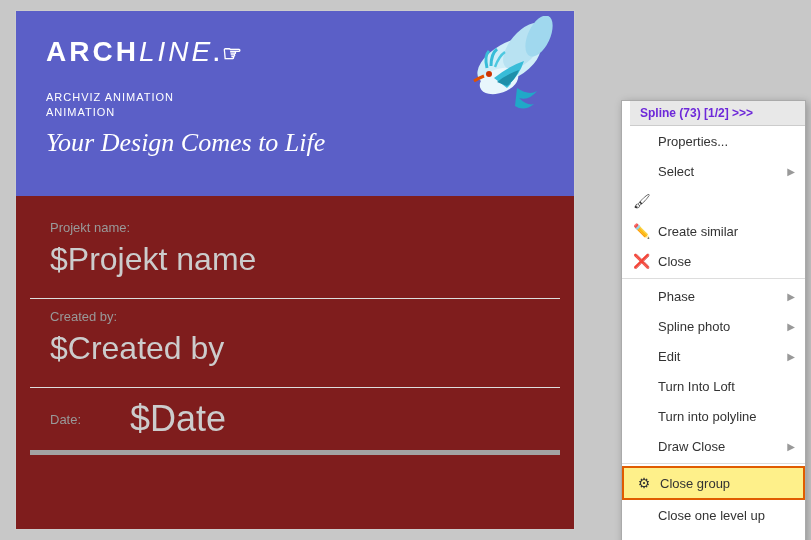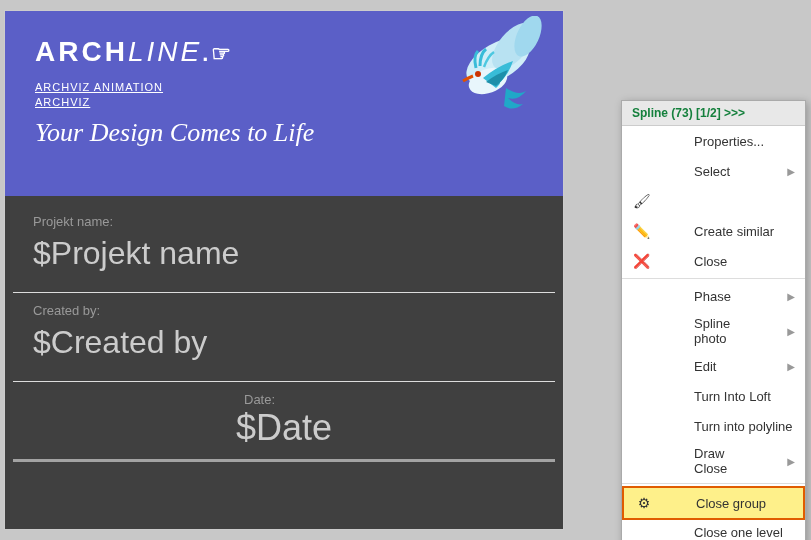--- a/index.html
+++ b/index.html
@@ -8,25 +8,25 @@
       height: 540px;
       overflow: hidden;
       font-family: Arial, sans-serif;
       background: #c8c8c8;
       position: relative;
     }
 
     
     .design-card {
       position: absolute;
-      left: 4px;
+      left: 15px;
       top: 10px;
       width: 560px;
       height: 520px;
-      background: #404040;
+      background: #7f1d1d;
       border: 1px solid #ccc;
     }
 
     .card-header {
       background: #5b5fc7;
       width: 100%;
       height: 185px;
       position: relative;
       overflow: hidden;
     }
@@ -46,35 +46,34 @@
     }
 
     .arch-logo .logo-text .logo-icon {
       font-size: 22px;
     }
 
     .arch-logo .sub-text {
       font-size: 11px;
       color: white;
       letter-spacing: 1px;
-      margin-top: 12px;
+      margin-top: 22px;
       line-height: 1.4;
-      text-decoration: underline;
     }
 
     .arch-logo .tagline {
       font-size: 26px;
       color: white;
       font-style: italic;
       margin-top: 7px;
       font-family: Georgia, serif;
     }
 
     .card-body {
-      padding: 8px;
+      padding: 14px;
     }
 
     .field-row {
       border-bottom: 1px solid #ddd;
       padding: 10px 20px 20px 20px;
     }
 
     .field-label {
       font-size: 13px;
       color: #999;
@@ -82,70 +81,69 @@
     }
 
     .field-value {
       font-size: 32px;
       color: #ccc;
       text-align: left;
       display: block;
     }
 
     .field-row-inline {
-      border-bottom: 3px solid #a3a3a3;
+      border-bottom: 5px solid #a3a3a3;
       padding: 10px 20px 10px 20px;
       display: flex;
       align-items: center;
-      flex-direction: column;
     }
 
     .field-label-inline {
       font-size: 13px;
       color: #999;
       min-width: 80px;
     }
 
     .field-value-inline {
       font-size: 36px;
       color: #ccc;
       flex: 1;
-      text-align: right;
+      text-align: left;
     }
 
     
     .context-menu {
       position: absolute;
       right: 5px;
       top: 100px;
       width: 185px;
       background: white;
       border: 1px solid #aaa;
       box-shadow: 2px 2px 8px rgba(0,0,0,0.25);
       z-index: 100;
       font-size: 13px;
     }
 
     .menu-header {
       background: #e8e8e8;
       padding: 5px 10px;
       font-weight: bold;
-      color: #15803d;
+      color: #6d28d9;
       border-bottom: 1px solid #ccc;
       font-size: 12px;
+      margin-left: 8px;
     }
 
     .menu-item {
       display: flex;
       align-items: center;
       padding: 5px 10px;
       cursor: pointer;
       color: #333;
       min-height: 26px;
-      gap: 36px;
     }
 
     .menu-item.highlighted {
       background: #fef08a;
       border: 2px solid #e05c00;
     }
 
     .menu-item .item-icon {
       width: 20px;
       height: 20px;
@@ -184,21 +182,21 @@
 <body>
 
 <div class="design-card">
   <div class="card-header">
     <div class="arch-logo">
       <div class="logo-text">
         ARCH<span style="font-style:italic;font-weight:normal;">LINE</span><span class="logo-icon">.☞</span>
       </div>
       <div class="sub-text">
         <span>ARCHVIZ ANIMATION</span><br>
-        <span>ARCHVIZ</span>
+        <span>ANIMATION</span>
       </div>
       <div class="tagline">Your Design Comes to Life</div>
     </div>
 
     <div class="header-bird">
       <svg width="130" height="130" viewBox="0 0 130 130">
 
         <ellipse cx="80" cy="45" rx="35" ry="18" fill="#d0eef8" transform="rotate(-30 80 45)"></ellipse>
         <ellipse cx="95" cy="30" rx="28" ry="14" fill="#b8e2f2" transform="rotate(-50 95 30)"></ellipse>
         <ellipse cx="110" cy="20" rx="22" ry="11" fill="#a0d8ee" transform="rotate(-65 110 20)"></ellipse>

